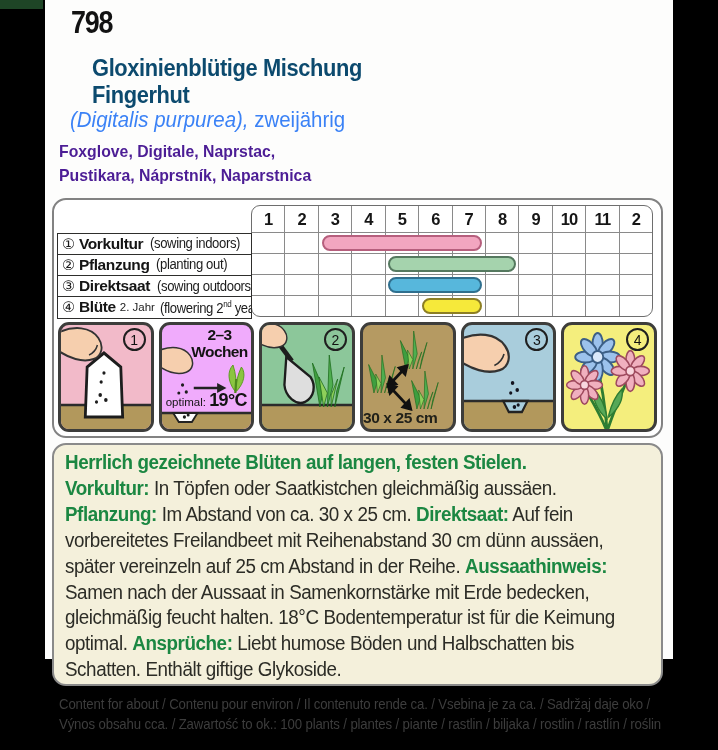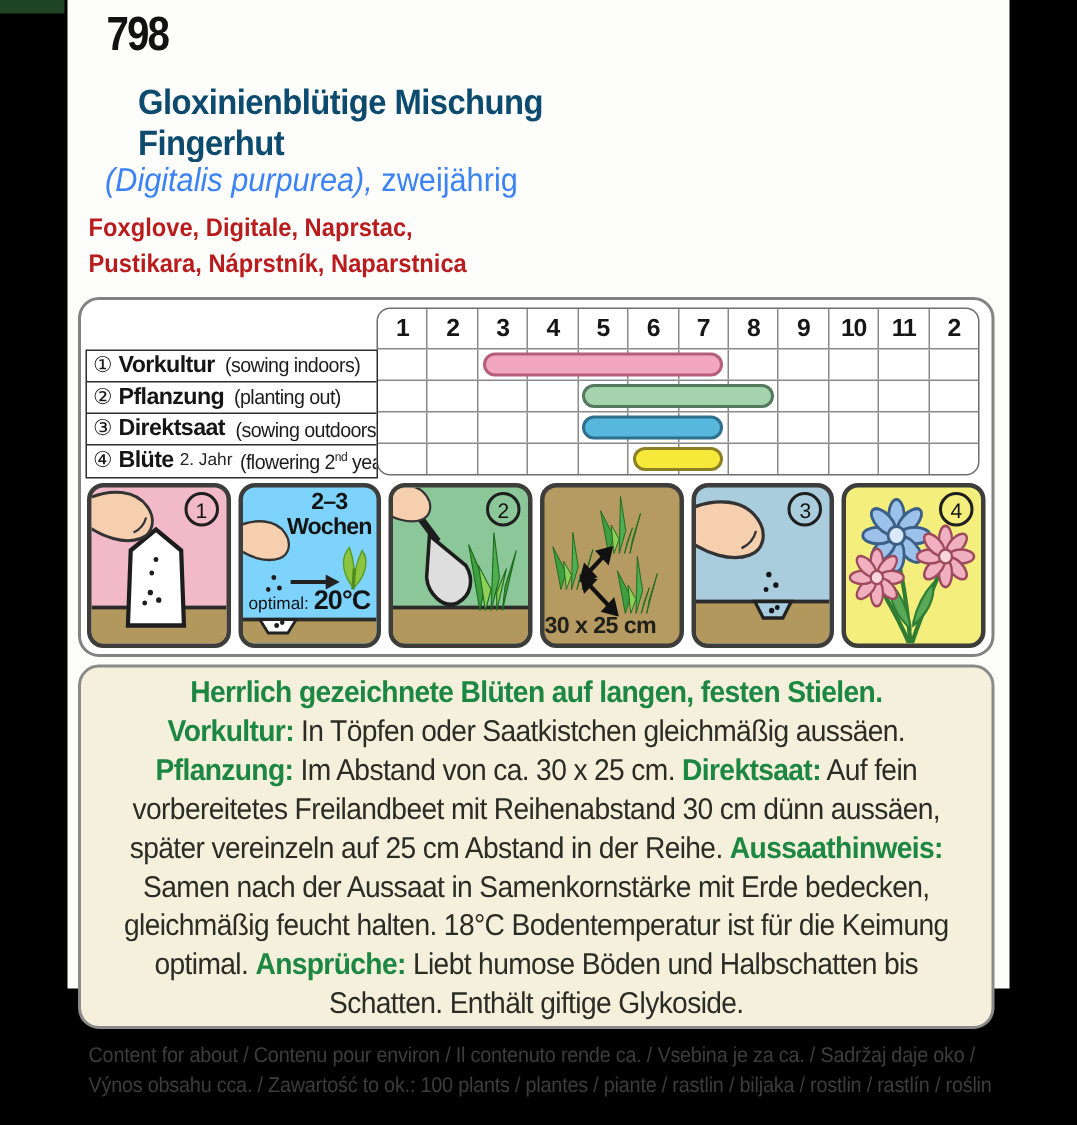--- a/index.html
+++ b/index.html
@@ -5,21 +5,21 @@
   *{box-sizing:border-box;margin:0;padding:0;}
   html,body{width:718px;height:750px;}
   body{position:relative;background:#000;font-family:"Liberation Sans","DejaVu Sans",sans-serif;overflow:hidden;}
   .corner-green{position:absolute;left:0;top:0;width:43px;height:9px;background:#1e4526;}
   .sheet{position:absolute;left:45px;top:0;width:628px;height:659px;background:#fdfdfc;}
   .cond{transform:scaleX(0.93);transform-origin:0 50%;white-space:nowrap;}
   .pagenum{position:absolute;left:26px;top:4px;font-size:32px;font-weight:700;letter-spacing:-1.5px;color:#121212;transform:scaleX(0.84);transform-origin:0 0;}
   .title{position:absolute;left:14px;top:55px;color:#0c4a6e;font-weight:700;font-size:23.5px;line-height:26.5px;letter-spacing:-0.4px;margin-left:33px;}
   .latin{position:absolute;left:25px;top:107px;font-size:22px;color:#3b82f6;}
   .latin .it{font-style:italic;}
-  .alt{position:absolute;left:14px;top:140px;font-size:17px;font-weight:700;line-height:23.5px;color:#b91c1c;}
+  .alt{position:absolute;left:14px;top:140px;font-size:17px;font-weight:700;line-height:23.5px;color:#4c1d95;}
 
   
   .calbox{position:absolute;left:7px;top:198px;width:611px;height:240px;border:2.5px solid #828282;border-radius:14px;background:#fff;}
   .months-box{position:absolute;left:197px;top:5px;width:402px;height:112px;border:1.5px solid #6e6e6e;border-radius:9px;overflow:hidden;display:flex;flex-direction:column;background:#fff;}
   .months-header{height:26px;display:flex;}
   .mcell{flex:1;display:flex;align-items:center;justify-content:center;font-weight:700;font-size:16.5px;letter-spacing:-0.8px;color:#161616;border-left:1px solid #8a8a8a;}
   .mcell:first-child{border-left:none;}
   .months-rows{flex:1;display:flex;flex-direction:column;}
   .mrow{flex:1;display:flex;position:relative;border-top:1px solid #8a8a8a;}
   .mc{flex:1;border-left:1px solid #8a8a8a;}
@@ -37,21 +37,21 @@
   .picto-row{position:absolute;left:4px;right:4px;top:122px;height:110px;display:flex;gap:5px;}
   .panel{flex:1;border:3px solid #3d3d3b;border-radius:11px;position:relative;overflow:hidden;background:#fff;}
   .panel svg{position:absolute;inset:0;width:100%;height:100%;}
   .badge{position:absolute;top:3px;right:5px;width:23px;height:23px;border:2.3px solid #1f1f1f;border-radius:50%;display:flex;align-items:center;justify-content:center;font-size:14px;color:#111;z-index:3;line-height:1;}
   .weeks{position:absolute;top:2px;left:28px;right:2px;text-align:center;font-weight:700;font-size:15.5px;line-height:16.5px;letter-spacing:-0.6px;color:#131313;z-index:2;}
   .optimal{position:absolute;bottom:18px;left:4px;white-space:nowrap;z-index:2;color:#131313;}
   .optimal .ol{font-size:11.5px;}
   .optimal .ov{font-size:18px;font-weight:700;letter-spacing:-0.6px;}
   .spacing{position:absolute;bottom:2px;left:0;right:0;text-align:left;font-weight:700;font-size:15.5px;letter-spacing:-0.4px;color:#21211a;z-index:2;}
 
-  .textbox{position:absolute;left:7px;top:443px;width:611px;height:243px;background:#f4f0db;border:2.5px solid #8a8a8a;border-radius:14px;padding:5px 11px;overflow:hidden;text-align:center;}
+  .textbox{position:absolute;left:7px;top:443px;width:611px;height:243px;background:#f4f0db;border:2.5px solid #8a8a8a;border-radius:14px;padding:5px 11px;overflow:hidden;}
   .tb-inner{width:106.4%;transform:scaleX(0.94);transform-origin:0 0;font-size:20px;line-height:25.9px;color:#2c2c26;letter-spacing:-0.45px;}
   .kw{color:#1b8742;font-weight:700;}
   .headline{color:#1b8742;font-weight:700;}
 
   .footer{position:absolute;left:14px;top:695px;width:612px;font-size:14.2px;line-height:19.8px;color:#3d3d3d;letter-spacing:-0.15px;}
 </style>
 </head>
 <body>
 
 <div class="corner-green"></div>
@@ -191,21 +191,21 @@
               <circle cx="43" cy="57" r="1.7"></circle>
           </g>
           <g>
             <path d="M-4,8 C14,0 32,2 40,13 C46,21 44,31 35,34 C23,38 8,33 -4,25 Z" fill="#f6cfae" stroke="#333" stroke-width="2"></path>
             <path d="M30,30 q7,-3 9,-10" stroke="#333" stroke-width="1.6" fill="none"></path>
           </g>
         </svg>
         <span class="badge">1</span>
       </div>
 
-      <div class="panel" style="background: #7dd3fc;">
+      <div class="panel" style="background: #f0abfc;">
         <svg viewBox="0 0 96 104" preserveAspectRatio="none">
           <rect x="-4" y="88" width="106" height="20" fill="#b2985c" stroke="#2b2b2b" stroke-width="2.5"></rect>
           <polygon points="12,88 18,97 32,97 38,88" fill="#fdfdfd" stroke="#222" stroke-width="2"></polygon>
           <g fill="#1d1d1d">
             <circle cx="22" cy="60" r="1.7"></circle>
               <circle cx="26" cy="67" r="1.7"></circle>
               <circle cx="18" cy="68" r="1.6"></circle>
               <circle cx="24" cy="92" r="1.7"></circle>
               <circle cx="28" cy="90" r="1.6"></circle>
           </g>
@@ -219,21 +219,21 @@
           <g stroke="#5a9a20" stroke-width="1" fill="#8bc540">
             <path d="M78,66 C70,56 70,46 76,40 C79,48 80,58 79,66 Z"></path>
             <path d="M80,66 C88,58 90,48 85,42 C81,50 79,58 79,66 Z"></path>
             <path d="M78.5,68 L79.5,54" stroke="#4f8a1c" stroke-width="2.4" fill="none"></path>
           </g>
         </svg>
         <div class="weeks">
           <div>2–3</div>
           <div>Wochen</div>
         </div>
-        <div class="optimal"><span class="ol">optimal: </span><span class="ov">20°C</span></div>
+        <div class="optimal"><span class="ol">optimal: </span><span class="ov">19°C</span></div>
       </div>
 
       <div class="panel" style="background: rgb(140, 199, 154);">
         <svg viewBox="0 0 96 104" preserveAspectRatio="none">
           <rect x="-4" y="80" width="106" height="28" fill="#b2985c" stroke="#2b2b2b" stroke-width="2.5"></rect>
           <g stroke="#1d6b1d" stroke-width="0.8">
             <polygon points="62,82 54,38 66,64" fill="#3f9e3f"></polygon>
             <polygon points="70,82 72,30 76,60" fill="#4fae4f"></polygon>
             <polygon points="78,82 88,42 80,66" fill="#3f9e3f"></polygon>
             <polygon points="66,82 61,52 70,68" fill="#8ecf5a"></polygon>

